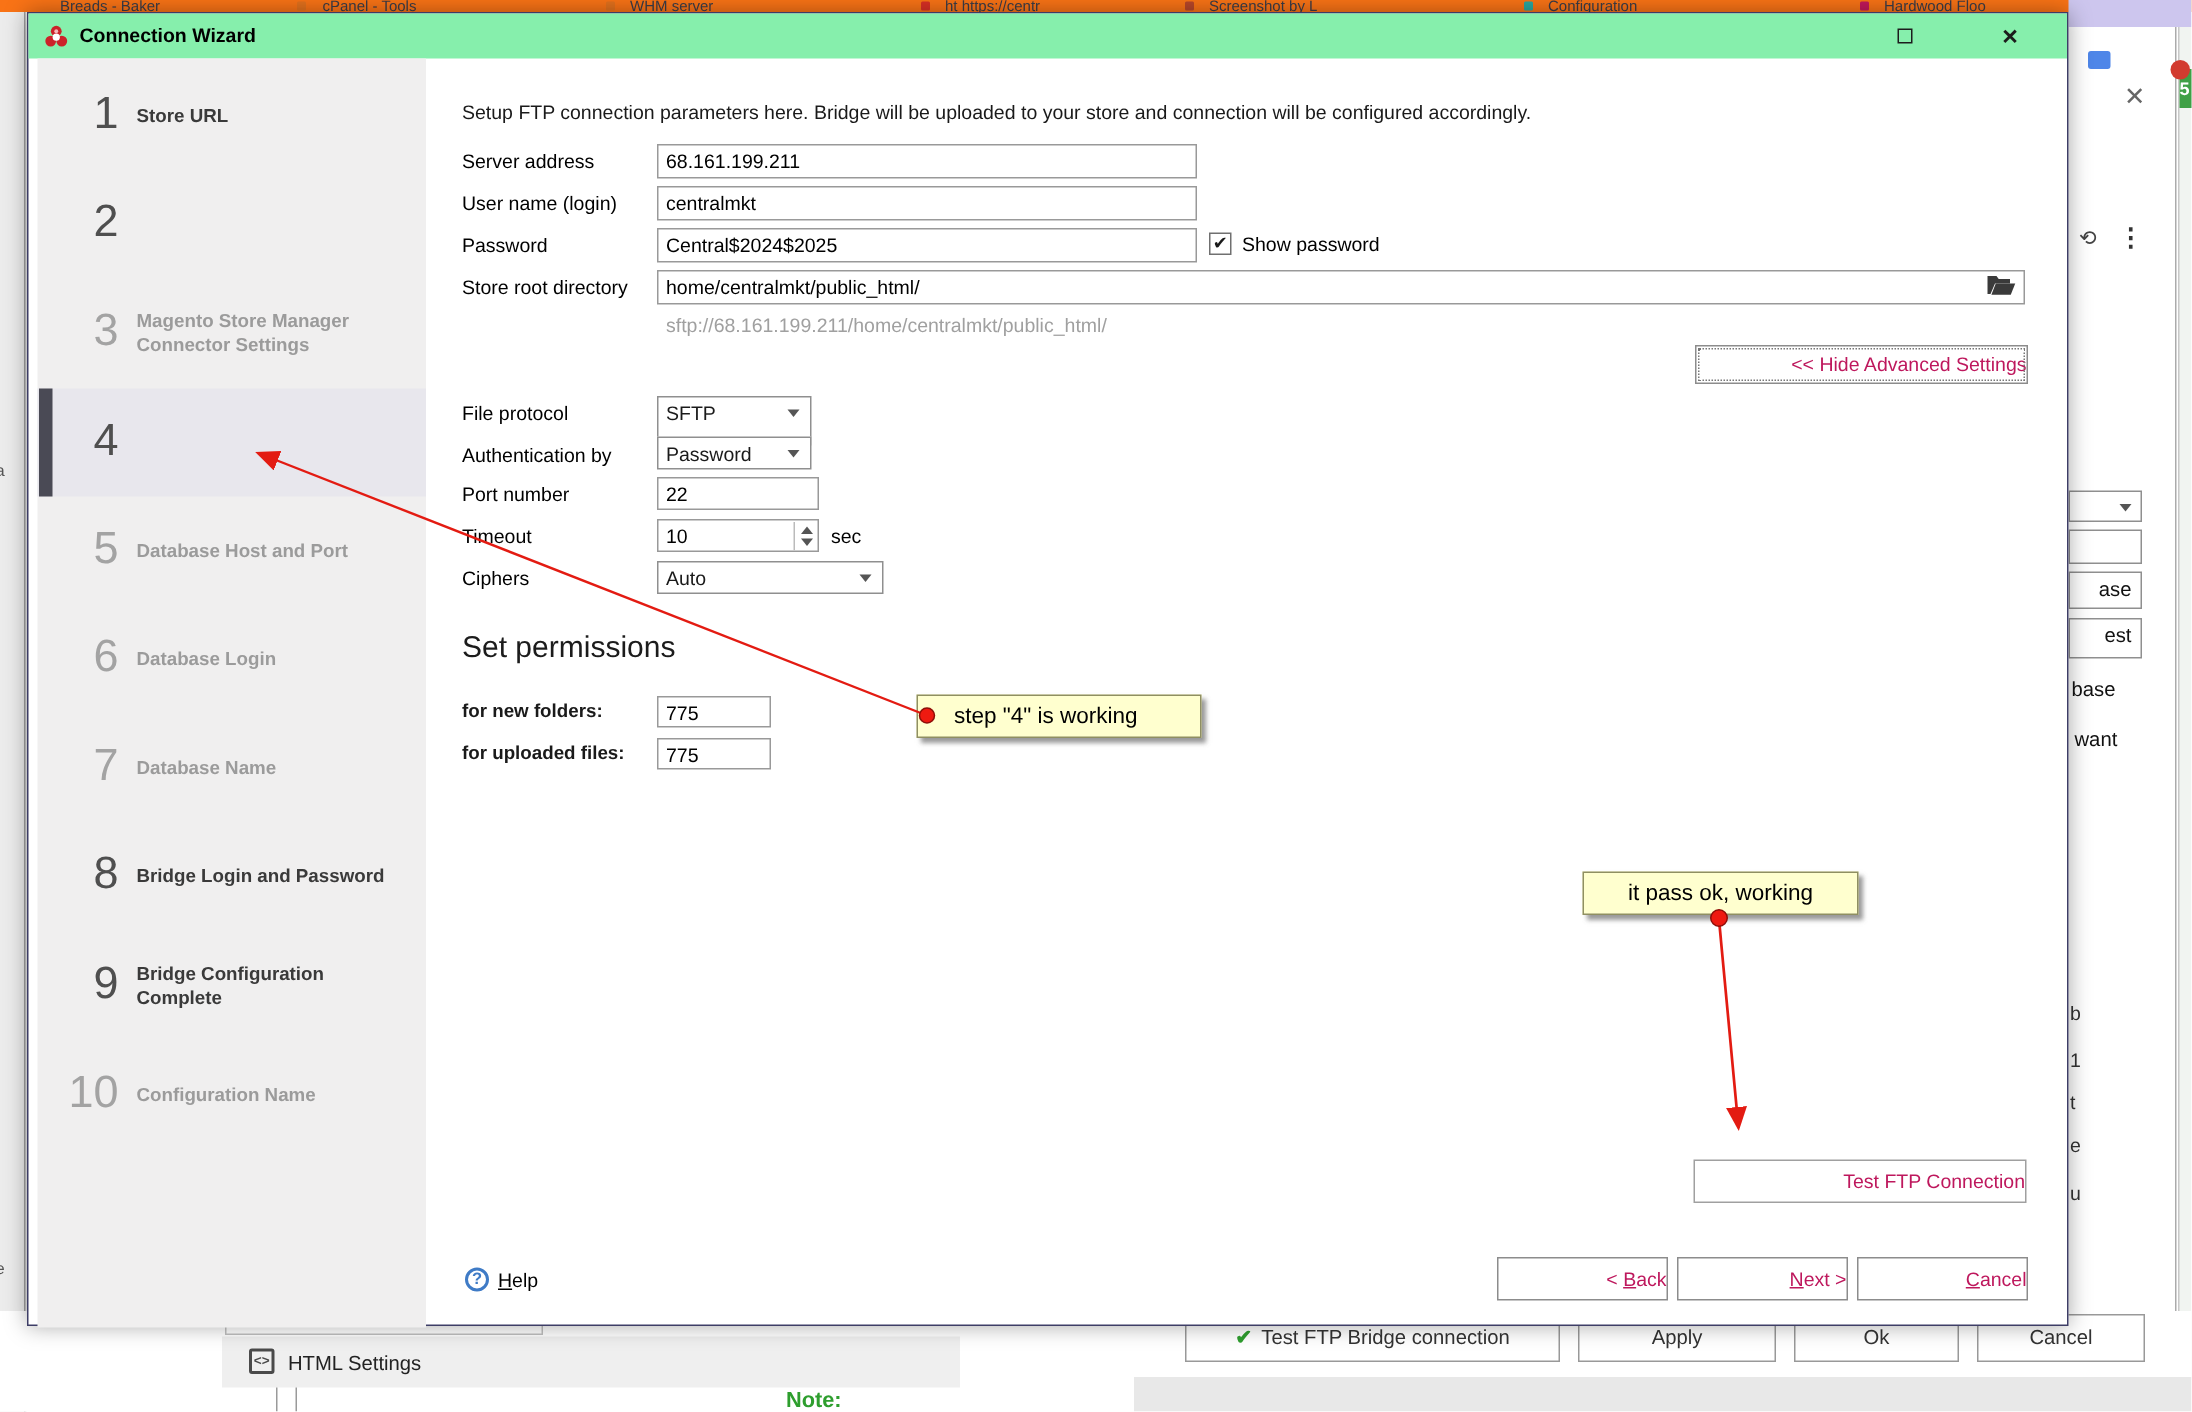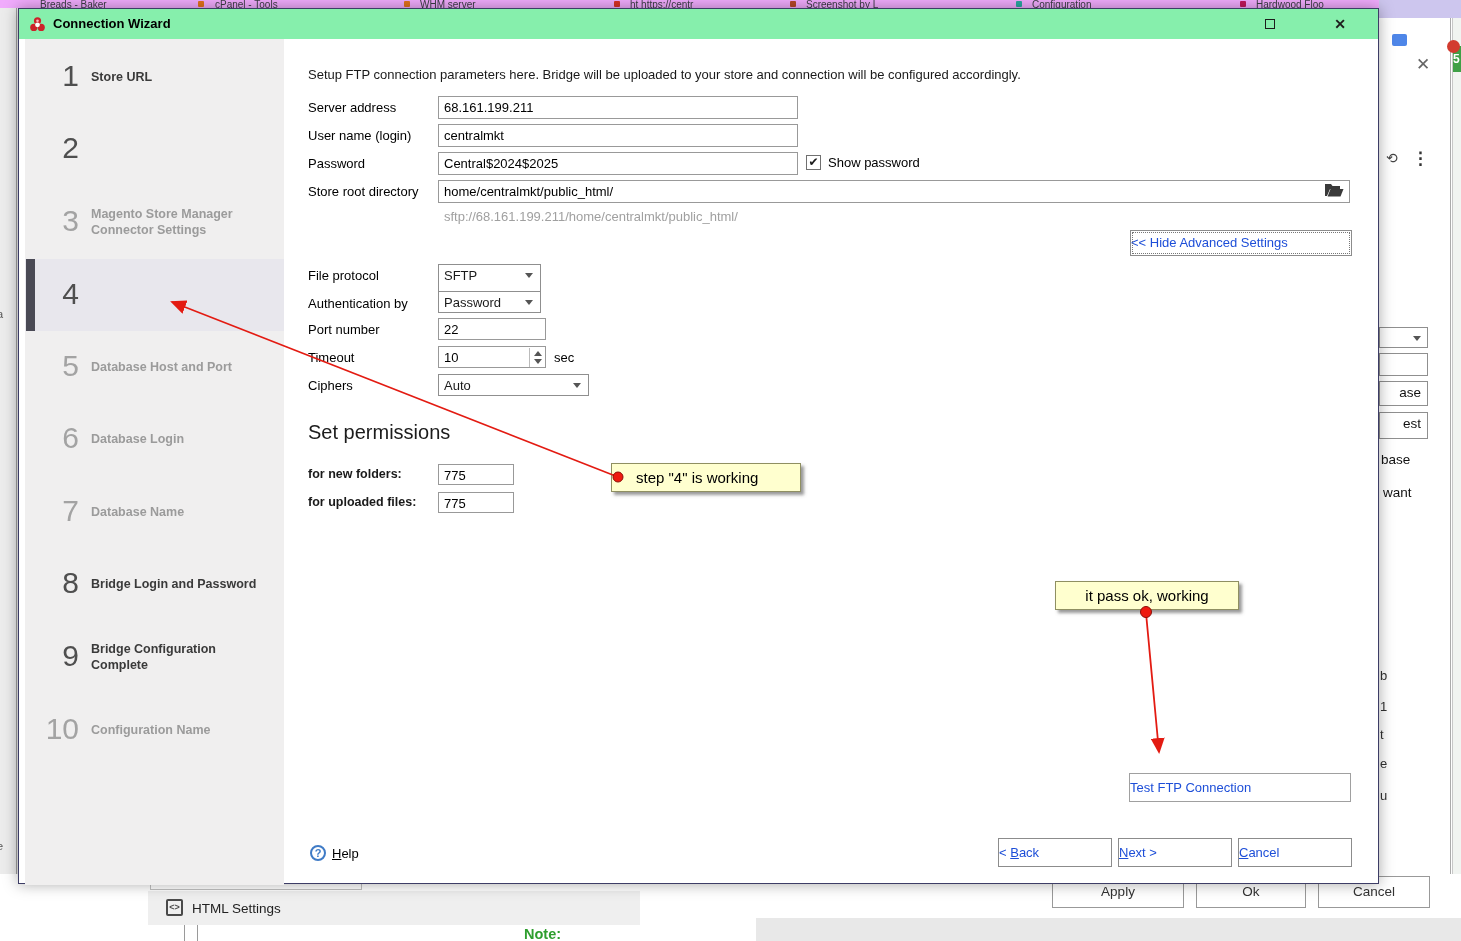--- a/index.html
+++ b/index.html
@@ -2,21 +2,21 @@
 <html><head>
 <meta charset="utf-8">
 <style>
   * { margin:0; padding:0; box-sizing:border-box; }
   html,body { width:1461px; height:941px; overflow:hidden; background:#fff;
     font-family:"Liberation Sans", sans-serif; color:#1a1a1a; }
   #stage { position:relative; width:1461px; height:941px; background:#fff; }
 
   
   .tabsbar { position:absolute; left:0; top:0; width:1461px; height:8px;
-    background:#f0abfc; overflow:hidden; z-index:1; }
+    background:#f97316; overflow:hidden; z-index:1; }
   .tabsbar .tfrag { position:absolute; top:-1px; font-size:10px; color:#3c3c46; white-space:nowrap; }
   .tabsbar .fav { position:absolute; top:1px; width:6px; height:6px; border-radius:1px; }
   .tabsbar-right { position:absolute; left:1379px; top:0; width:82px; height:18px; background:#cdc6ee; z-index:1; }
 
   
   .bg-left { position:absolute; left:0; top:8px; width:18px; height:933px; background:#ececec; z-index:1; }
   .bg-left .edge { position:absolute; right:1px; top:0; width:1px; height:100%; background:#9f9f9f; }
   .bg-left .frag { position:absolute; left:-3px; font-size:11px; color:#555; }
 
   
@@ -78,22 +78,22 @@
   .intro { position:absolute; left:289px; top:58px; font-size:13px; color:#1a1a1a; }
   .flabel { position:absolute; left:289px; font-size:13px; color:#000; }
   .field { position:absolute; background:#fff; border:1px solid #999; font-size:13px; color:#000;
     padding:3px 4px 0 5px; white-space:nowrap; overflow:hidden; }
   .f-sm { left:419px; width:360px; height:23px; }
   .chk { position:absolute; left:787px; top:146px; width:15px; height:15px; background:#fff;
     border:1px solid #707070; font-size:12px; line-height:13px; text-align:center; color:#1a1a1a; }
   .chk-lbl { position:absolute; left:809px; top:146px; font-size:13px; color:#000; }
   .folder-btn { position:absolute; right:3px; top:2px; width:24px; height:17px; text-align:center; }
   .hint { position:absolute; left:425px; top:200px; font-size:13px; color:#a0a0a0; }
-  .btn { background:#fff; border:1px solid #8c8c8c; font-size:13px; color:#1d4ed8;
-    text-align:left; position:absolute; }
+  .btn { background:#fff; border:1px solid #8c8c8c; font-size:13px; color:#be185d;
+    text-align:right; position:absolute; }
   .adv-btn { left:1111px; top:221px; width:222px; height:26px; line-height:24px; }
   .adv-btn .focus { position:absolute; left:2px; top:2px; right:2px; bottom:2px; outline:1px dotted #777; }
   .dd { position:absolute; left:419px; background:#fff; border:1px solid #8f8f8f; font-size:13px;
     padding:3px 4px 0 5px; }
   .dd .arr { position:absolute; right:7px; top:8px; width:0; height:0;
     border-left:4px solid transparent; border-right:4px solid transparent; border-top:5px solid #555; }
   .spin { position:absolute; right:1px; top:1px; width:15px; height:19px; border-left:1px solid #bbb; }
   .spin .up, .spin .dn { position:absolute; left:4px; width:0; height:0;
     border-left:4px solid transparent; border-right:4px solid transparent; }
   .spin .up { top:3px; border-bottom:5px solid #555; }
@@ -171,20 +171,21 @@
   <div class="bg-bottom">
     <div class="bb-gray"></div>
     <div class="bb-tab"></div>
     <div class="bb-panel">
       <div class="bb-code">&lt;&gt;</div>
       <div class="bb-label">HTML Settings</div>
     </div>
     <div class="bb-vline" style="left:184px"></div>
     <div class="bb-vline" style="left:197px"></div>
     <div class="bb-note">Note:</div>
+    <div class="bb-btn" style="left:790px;width:250px"><span class="bb-check">✔</span><span>Test FTP Bridge connection</span></div>
     <div class="bb-btn" style="left:1052px;width:132px">Apply</div>
     <div class="bb-btn" style="left:1196px;width:110px">Ok</div>
     <div class="bb-btn" style="left:1318px;width:112px">Cancel</div>
   </div>
 
   <div class="dialog">
     <div class="titlebar">
       <svg class="app-icon" viewBox="0 0 17 17">
         <circle cx="8.5" cy="4.8" r="3.6" fill="#cc2229"></circle>
         <circle cx="4.8" cy="11.4" r="3.6" fill="#cc2229"></circle>

